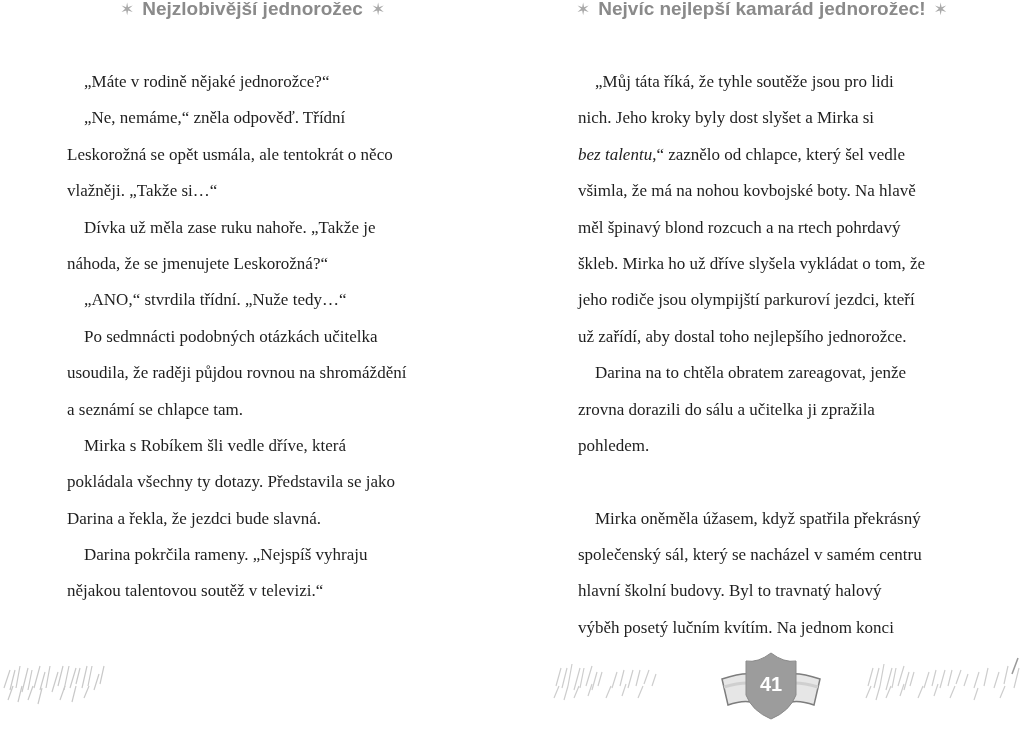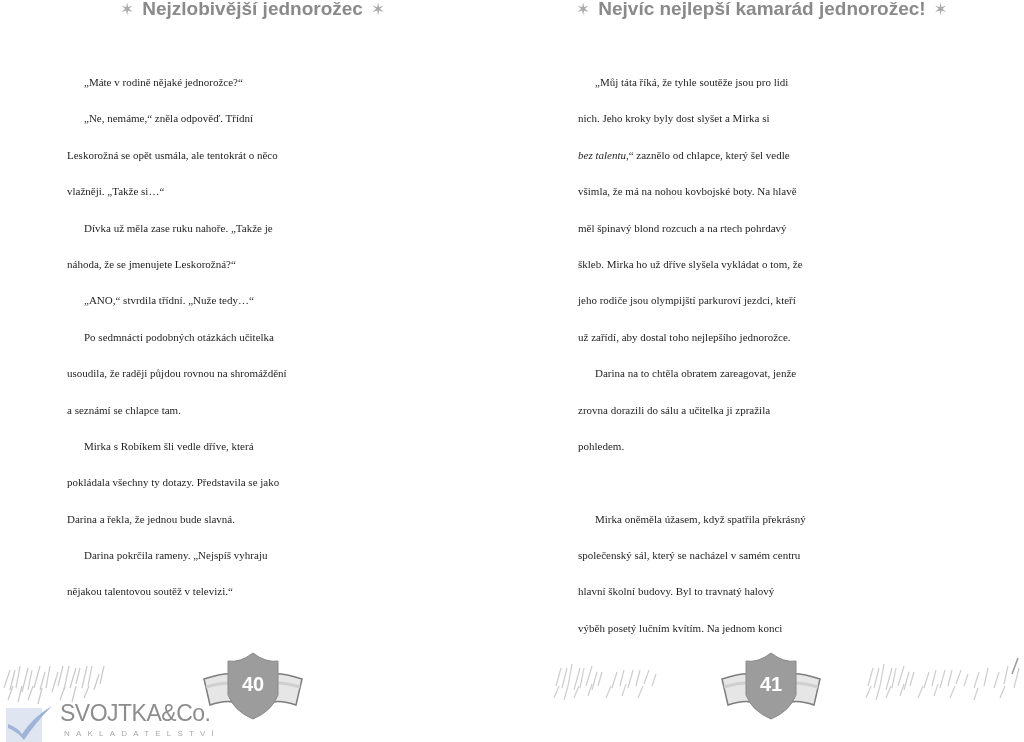--- a/index.html
+++ b/index.html
@@ -4,21 +4,21 @@
 <style>
   html,body{margin:0;padding:0;background:#fff;}
   body{width:1024px;height:742px;position:relative;overflow:hidden;font-family:"Liberation Serif","DejaVu Serif",serif;color:#1e1e1e;}
   .page{position:absolute;top:0;height:742px;}
   .page.left{left:0;width:512px;}
   .page.right{left:512px;width:512px;}
   .header{position:absolute;top:-2px;white-space:nowrap;font-family:"Liberation Sans","DejaVu Sans",sans-serif;font-weight:bold;font-size:19px;color:#8a8a8a;letter-spacing:0px;display:flex;align-items:center;}
   .header .star{font-size:17px;color:#a9a9a9;font-weight:normal;margin:0 8px;}
   .left .header{left:112px;}
   .right .header{left:64px;}
-  .body-text{position:absolute;top:64px;font-size:11px;line-height:36.4px;}
+  .body-text{position:absolute;top:64px;font-size:17px;line-height:36.4px;}
   .left .body-text{left:67px;width:400px;}
   .right .body-text{left:66px;width:410px;}
   .line{white-space:nowrap;height:36.4px;}
   .line.indent{padding-left:17px;}
   .line i{font-style:italic;}
   .grass{position:absolute;}
   .folio{position:absolute;top:645px;width:110px;height:80px;}
   .folio svg{display:block;}
   .left .folio{left:198px;}
   .right .folio{left:204px;}
@@ -43,51 +43,33 @@
     <div class="line">Leskorožná se opět usmála, ale tentokrát o něco</div>
     <div class="line">vlažněji. „Takže si…“</div>
     <div class="line indent">Dívka už měla zase ruku nahoře. „Takže je</div>
     <div class="line">náhoda, že se jmenujete Leskorožná?“</div>
     <div class="line indent">„ANO,“ stvrdila třídní. „Nuže tedy…“</div>
     <div class="line indent">Po sedmnácti podobných otázkách učitelka</div>
     <div class="line">usoudila, že raději půjdou rovnou na shromáždění</div>
     <div class="line">a seznámí se chlapce tam.</div>
     <div class="line indent">Mirka s Robíkem šli vedle dříve, která</div>
     <div class="line">pokládala všechny ty dotazy. Představila se jako</div>
-    <div class="line">Darina a řekla, že jednou bude slavná.</div>
+    <div class="line">Darina a řekla, že jezdci bude slavná.</div>
     <div class="line indent">Darina pokrčila rameny. „Nejspíš vyhraju</div>
     <div class="line">nějakou talentovou soutěž v televizi.“</div>
   </div>
 
   <svg class="grass" style="left:0;top:648px;" width="120" height="60">
     <g stroke="#c9c9c9" stroke-width="1.2" fill="none">
       <path d="M4 40 l6 -18 M10 42 l5 -20 M16 40 l4 -22 M22 44 l6 -24 M28 42 l4 -20 M34 40 l6 -22 M40 42 l5 -18 M46 40 l4 -22 M52 44 l6 -20 M58 38 l5 -20 M64 42 l5 -24 M70 40 l6 -20 M76 36 l4 -16 M82 40 l5 -22 M88 38 l4 -20 M94 42 l5 -16 M100 36 l4 -18"></path>
       <path d="M8 52 l5 -14 M18 54 l4 -16 M28 52 l5 -14 M38 56 l4 -16 M60 52 l5 -14 M72 54 l4 -16 M84 50 l5 -12"></path>
     </g>
   </svg>
 
-  <div class="folio">
-    <svg width="110" height="80">
-      <path d="M6 34 Q30 26 40 30 L40 58 Q28 54 12 60 Z" fill="#e6e6e6" stroke="#7d7d7d" stroke-width="1.5"></path>
-      <path d="M8 42 Q28 36 40 39" stroke="#cfcfcf" stroke-width="3" fill="none"></path>
-      <path d="M104 34 Q80 26 70 30 L70 58 Q82 54 98 60 Z" fill="#e6e6e6" stroke="#7d7d7d" stroke-width="1.5"></path>
-      <path d="M102 42 Q82 36 70 39" stroke="#cfcfcf" stroke-width="3" fill="none"></path>
-      <path d="M30 16 Q42 18 55 8 Q68 18 80 16 L80 50 Q74 66 55 74 Q36 66 30 50 Z" fill="#9c9c9c" stroke="#8a8a8a" stroke-width="1"></path>
-    </svg>
-    <div class="folio-num">40</div>
-  </div>
 
-  <div class="logo">
-    <svg width="48" height="42" style="position:absolute;left:0;top:0;">
-      <rect x="0" y="8" width="36" height="34" fill="#dfe6f1"></rect>
-      <path d="M2 24 Q12 28 16 34 Q28 16 46 6 Q30 22 18 40 Q12 32 2 28 Z" fill="#9fb4d6"></path>
-    </svg>
-    <div class="brand">SVOJTKA&amp;Co.</div>
-    <div class="sub">NAKLADATELSTVÍ</div>
-  </div>
 </div>
 
 <div class="page right">
   <div class="header">
     <span class="star" style="margin-left:0;">✶</span>
     <span>Nejvíc nejlepší kamarád jednorožec!</span>
     <span class="star">✶</span>
   </div>
 
   <div class="body-text">

